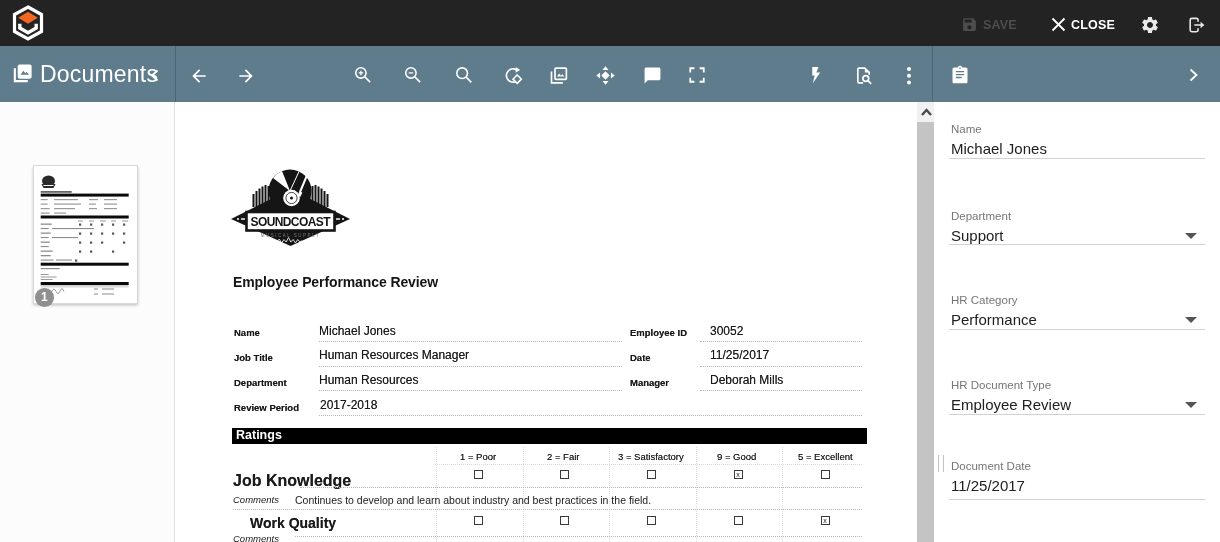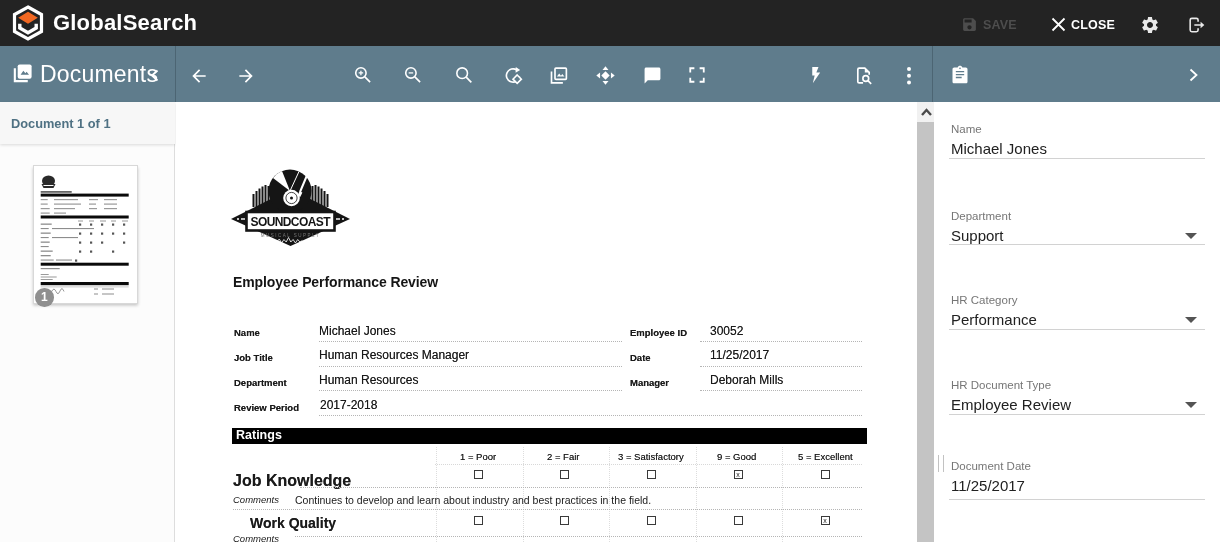--- a/index.html
+++ b/index.html
@@ -40,21 +40,20 @@
 </head>
 <body>
 <div id="page">
 
   <div id="topbar">
     <svg class="abs" style="left:11px;top:5px" width="34" height="36" viewBox="0 0 34 36">
       <path d="M17 2 L30.5 9.5 V26.5 L17 34 L3.5 26.5 V9.5 Z" fill="none" stroke="#fff" stroke-width="3.2"></path>
       <path d="M17 6.8 L26.8 12.8 L17 18.8 L7.2 12.8 Z" fill="#f26822"></path>
       <path d="M8.8 18.8 V23 L17 27.8 L25.2 23 V18.8" fill="none" stroke="#fff" stroke-width="3.4"></path>
     </svg>
-    <div class="abs" style="left:53px;top:0;height:46px;line-height:46px;font-size:22px;font-weight:bold;color:#fff;letter-spacing:0.2px;">GlobalSearch</div>
 
     <svg class="abs" style="left:961px;top:16px" width="17" height="17" viewBox="0 0 24 24">
       <path d="M17 3H5c-1.11 0-2 .9-2 2v14c0 1.1.89 2 2 2h14c1.1 0 2-.9 2-2V7l-4-4zm-5 16c-1.66 0-3-1.34-3-3s1.34-3 3-3 3 1.34 3 3-1.34 3-3 3zm3-10H5V5h10v4z" fill="#4d4d4d"></path>
     </svg>
     <div class="abs" style="left:983px;top:18px;font-size:12.5px;font-weight:bold;color:#4d4d4d;letter-spacing:0.2px;">SAVE</div>
 
     <svg class="abs" style="left:1051px;top:17px" width="15" height="15" viewBox="0 0 15 15">
       <path d="M1.5 1.5 L13.5 13.5 M13.5 1.5 L1.5 13.5" stroke="#fff" stroke-width="1.8"></path>
     </svg>
     <div class="abs" style="left:1071px;top:18px;font-size:12.5px;font-weight:bold;color:#fff;letter-spacing:0.2px;">CLOSE</div>
@@ -155,23 +154,20 @@
 
   <svg class="abs" style="left:950px;top:64px" width="20" height="22" viewBox="0 0 24 24">
     <path d="M19 3h-4.18C14.4 1.84 13.3 1 12 1c-1.3 0-2.4.84-2.82 2H5c-1.1 0-2 .9-2 2v15c0 1.1.9 2 2 2h14c1.1 0 2-.9 2-2V5c0-1.1-.9-2-2-2zm-7 0c.55 0 1 .45 1 1s-.45 1-1 1-1-.45-1-1 .45-1 1-1z" fill="#fff"></path>
     <path d="M7 8h10 M7 11.5h10 M7 15h7" stroke="#5f7c8c" stroke-width="1.6"></path>
   </svg>
   <svg class="abs" style="left:1189px;top:68px" width="9" height="14" viewBox="0 0 9 14">
     <path d="M1.5 1.5 L7.5 7 L1.5 12.5" fill="none" stroke="#fff" stroke-width="1.8"></path>
   </svg>
 
   <div id="sidebar">
-    <div id="sbhead">
-        <span>Document 1 of 1</span>
-      </div>
     <div class="abs" style="left:33px;top:63px;width:105px;height:139px;background:#fff;border:1px solid #d8d8d8;box-shadow:0 1.5px 3px rgba(0,0,0,0.22);">
       <svg width="103" height="135" viewBox="0 0 103 135">
         <ellipse cx="14.5" cy="15" rx="6.5" ry="5.5" fill="#2a2a2a"></ellipse>
         <path d="M7.5 18 L21.5 18 L19.5 22 L9.5 22 Z" fill="#2a2a2a"></path>
         <rect x="9.5" y="19" width="10" height="1" fill="#fff"></rect>
         <rect x="6.7" y="25" width="31" height="1.8" fill="#666"></rect>
         <rect x="6.7" y="27.6" width="88" height="3" fill="#0a0a0a"></rect>
         <g fill="#9a9a9a">
           <rect x="6.7" y="33" width="7" height="1.2"></rect>
             <rect x="20" y="33" width="24" height="1.2"></rect>

